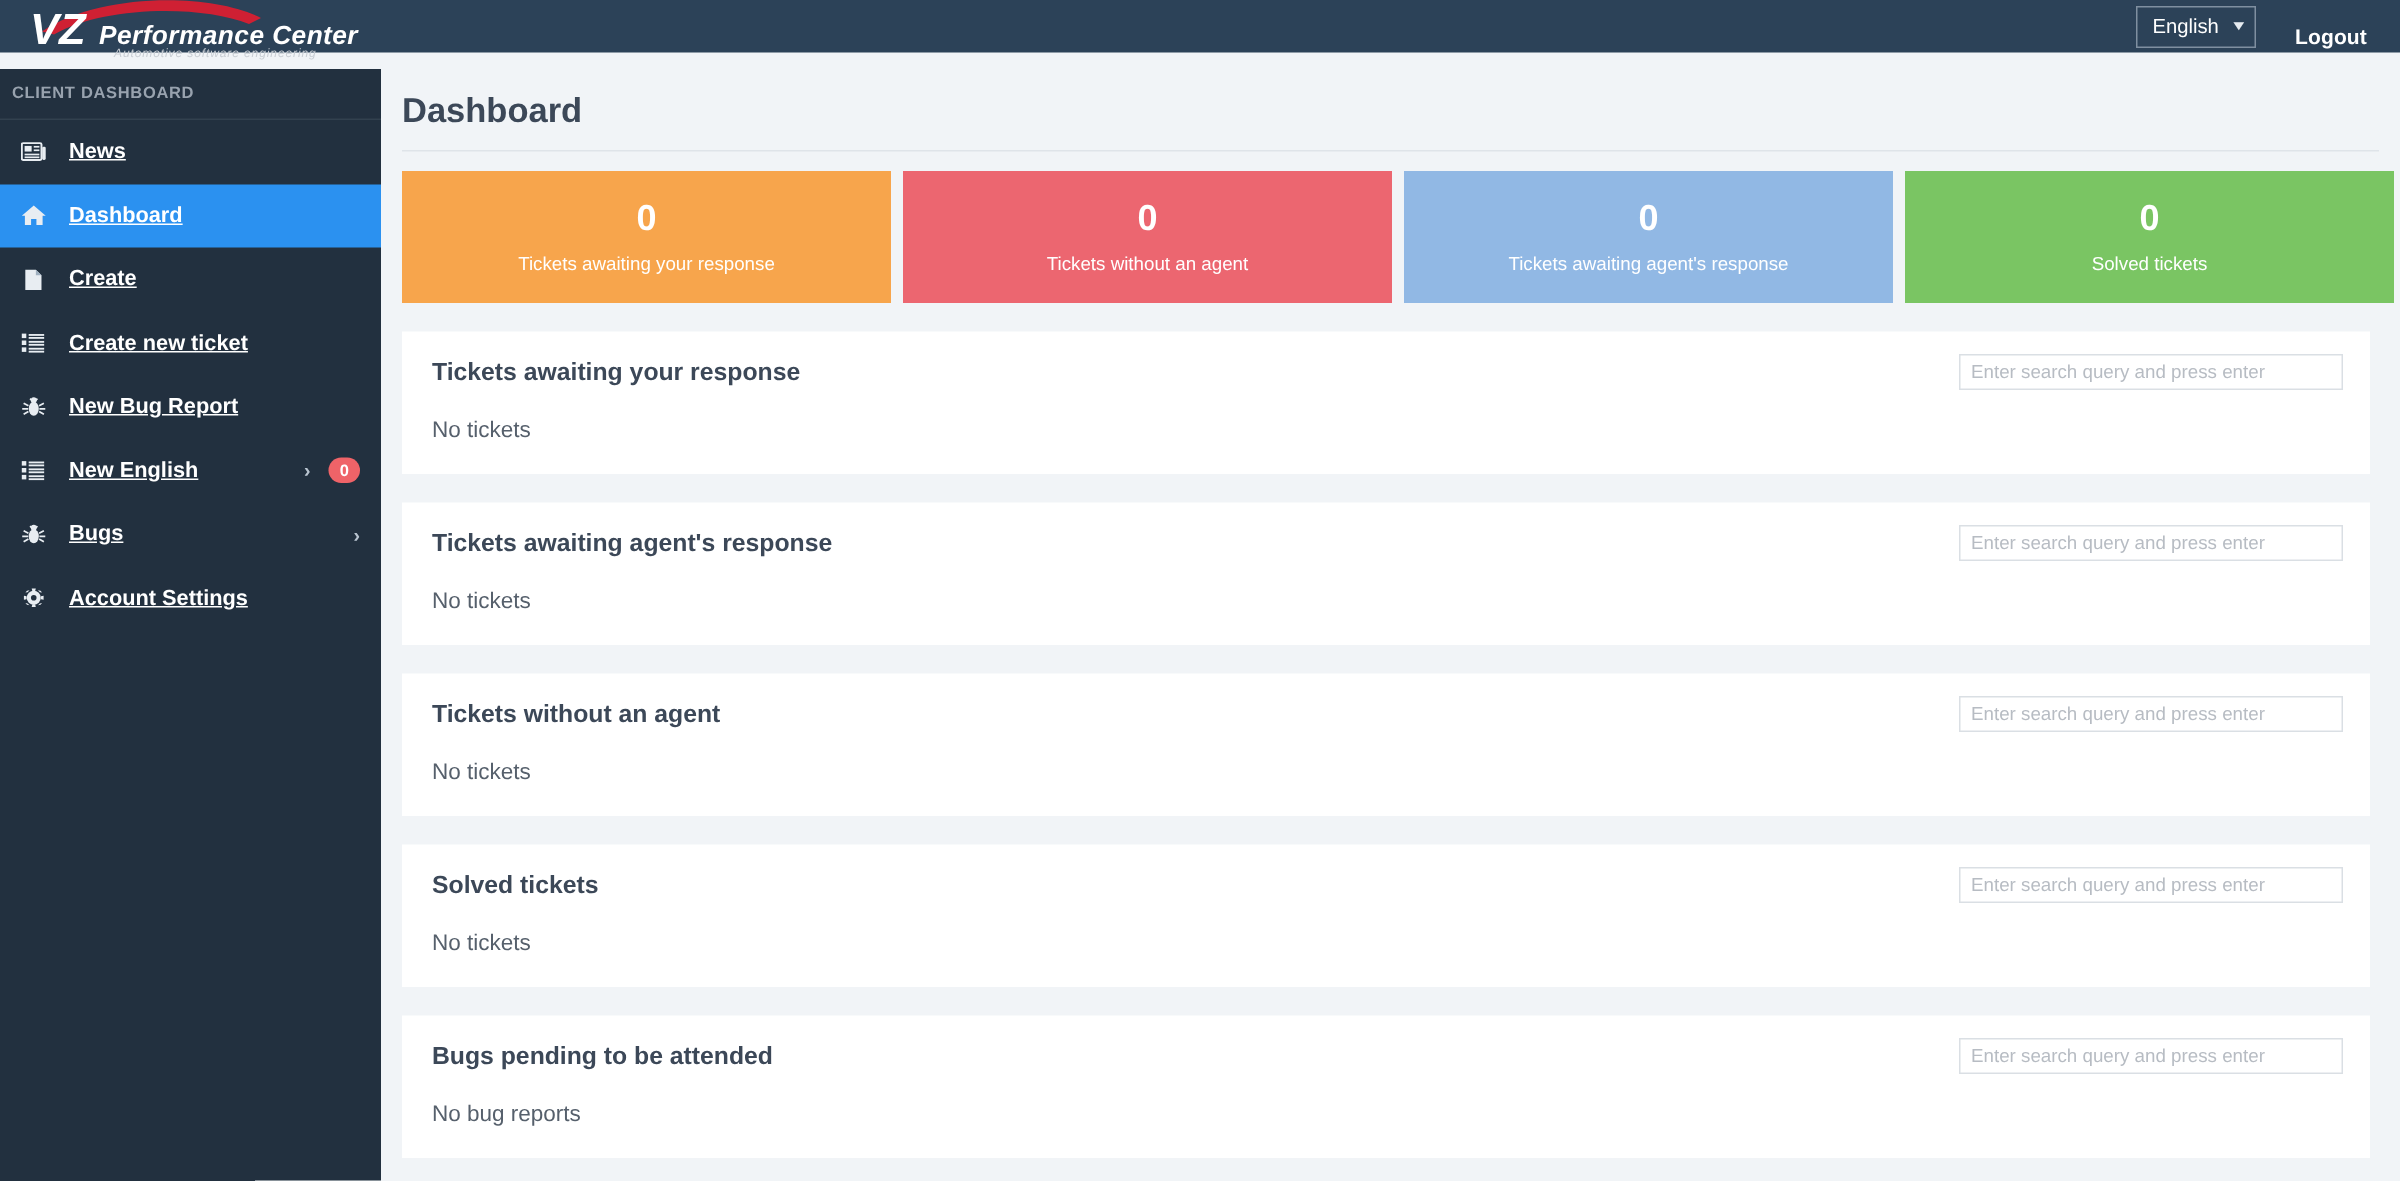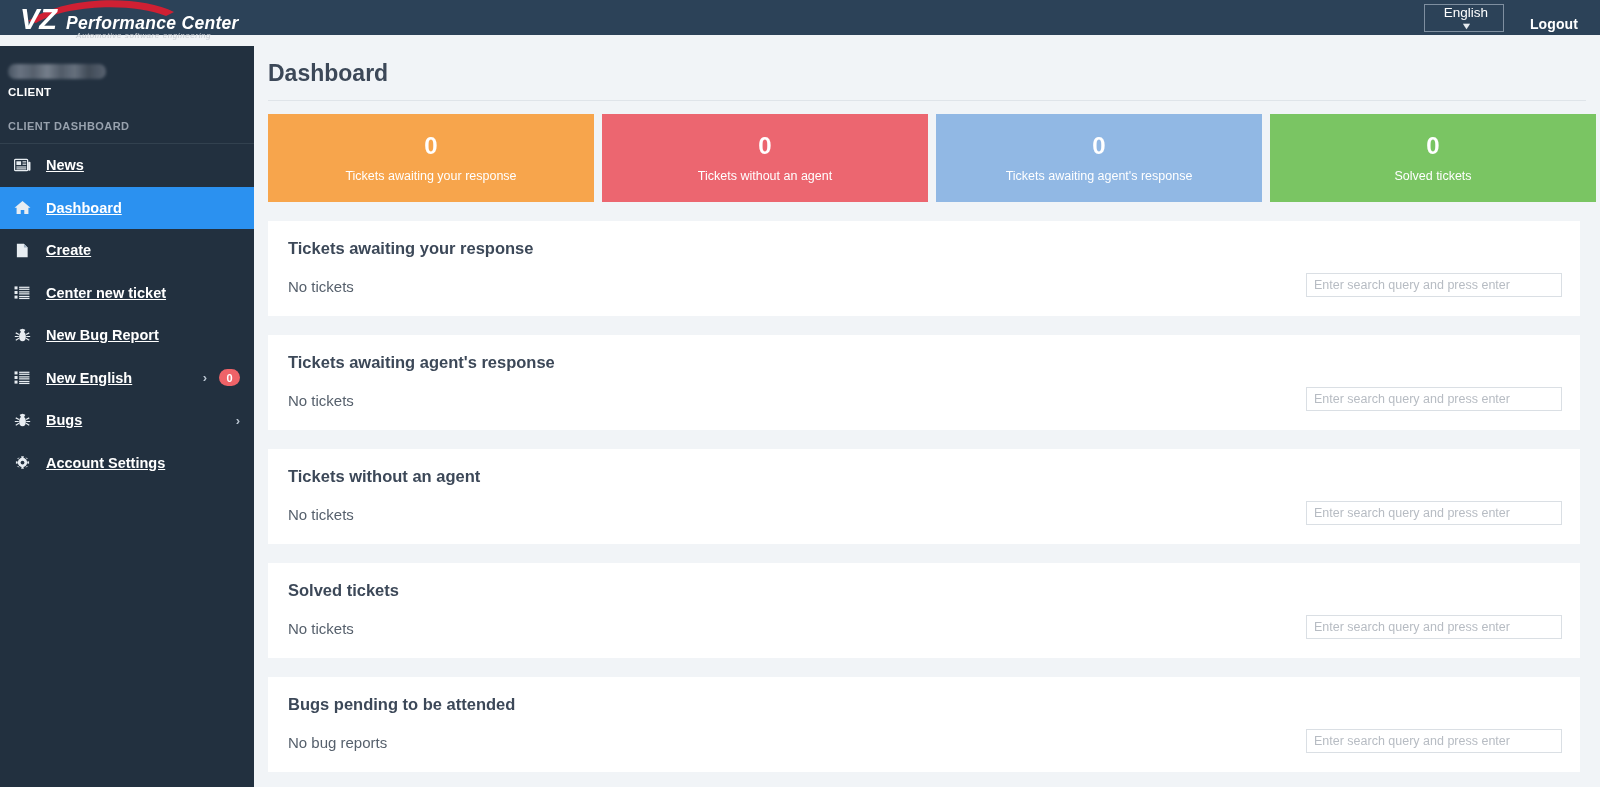--- a/index.html
+++ b/index.html
@@ -44,21 +44,20 @@
     color: #ffffff;
     font-family: "Liberation Sans", sans-serif;
     font-size: 13.5px;
     height: 28px;
     width: 80px;
     padding: 0 6px 0 10px;
     display: flex;
     align-items: center;
     justify-content: space-between;
     cursor: pointer;
-    flex-direction: column;
   }
   .lang-select .caret {
     font-size: 9px;
     line-height: 1;
     color: #e6ebf0;
     transform: scaleX(1.35);
   }
   .logout-link {
     color: #ffffff;
     font-size: 14px;
@@ -225,21 +224,20 @@
     top: 15px;
     right: 18px;
     width: 256px;
     height: 24px;
     border: 1px solid #dadfe4;
     background: #ffffff;
     font-family: "Liberation Sans", sans-serif;
     font-size: 12.5px;
     color: #444;
     padding: 0 7px;
-    margin-top: 37px;
   }
   .panel-search::placeholder { color: #b7bcc3; }
 </style>
 </head>
 <body>
 
 <div class="topbar" style="background: rgb(44, 66, 88);">
   <div class="logo-wrap">
     <svg class="logo-svg" width="240" height="50" viewBox="0 0 240 50">
       <path d="M22 28 C60 2, 135 2, 168 19 L160 23 C128 10, 62 11, 30 30 Z" fill="#cf2033"></path>
@@ -251,24 +249,20 @@
   <div class="topbar-right">
     <div class="lang-select">
       <span>English</span>
       <span class="caret">▼</span>
     </div>
     <a class="logout-link">Logout</a>
   </div>
 </div>
 
 <div class="sidebar">
-  <div class="user-block">
-    <div class="user-name-redacted"></div>
-    <div class="user-role">CLIENT</div>
-  </div>
   <div class="section-label">CLIENT DASHBOARD</div>
 
   <ul class="nav">
     <li class="nav-item">
       <span class="nav-icon">
         <svg width="17" height="15" viewBox="0 0 18 16" fill="currentColor">
             <rect x="0.5" y="1.5" width="14" height="12" rx="1" fill="none" stroke="currentColor" stroke-width="1.4"></rect>
             <rect x="2.5" y="3.5" width="5" height="4"></rect>
             <rect x="9" y="3.5" width="4" height="1.2"></rect>
             <rect x="9" y="6" width="4" height="1.2"></rect>
@@ -306,21 +300,21 @@
             <rect x="0.5" y="6.4" width="3.2" height="3.2"></rect>
             <rect x="0.5" y="11.3" width="3.2" height="3.2"></rect>
             <rect x="5.4" y="1.8" width="11" height="1.3"></rect>
             <rect x="5.4" y="3.9" width="11" height="1.3"></rect>
             <rect x="5.4" y="6.7" width="11" height="1.3"></rect>
             <rect x="5.4" y="8.8" width="11" height="1.3"></rect>
             <rect x="5.4" y="11.6" width="11" height="1.3"></rect>
             <rect x="5.4" y="13.7" width="11" height="1.3"></rect>
           </svg>
       </span>
-      <span class="nav-label">Center new ticket</span>
+      <span class="nav-label">Create new ticket</span>
     </li>
 
     <li class="nav-item">
       <span class="nav-icon">
         <svg width="17" height="15" viewBox="0 0 18 16" fill="currentColor">
             <ellipse cx="9" cy="9" rx="3.6" ry="5"></ellipse>
             <circle cx="9" cy="3" r="2.1"></circle>
             <rect x="8.4" y="4.6" width="1.2" height="2"></rect>
             <path d="M1.8 5.2 L5.2 7 M1.8 13 L5.2 11 M0.8 9.1 L5 9.1 M16.2 5.2 L12.8 7 M16.2 13 L12.8 11 M17.2 9.1 L13 9.1 M6.4 1.8 L7.7 3.2 M11.6 1.8 L10.3 3.2" stroke="currentColor" stroke-width="1.25" fill="none"></path>
           </svg>

